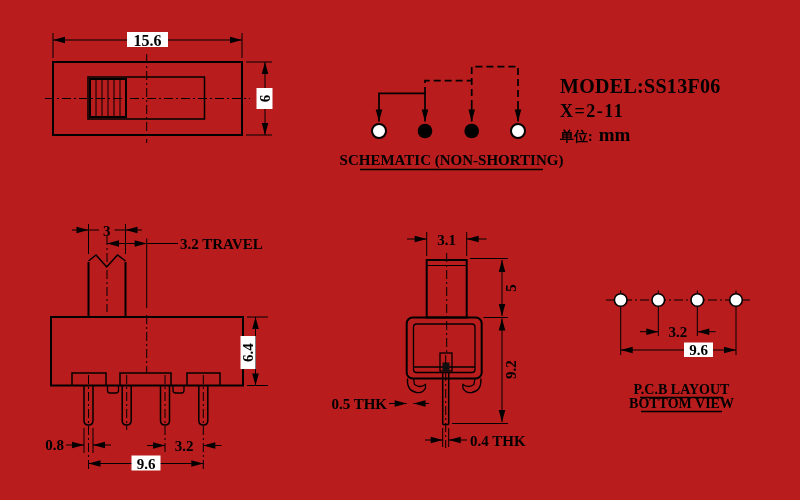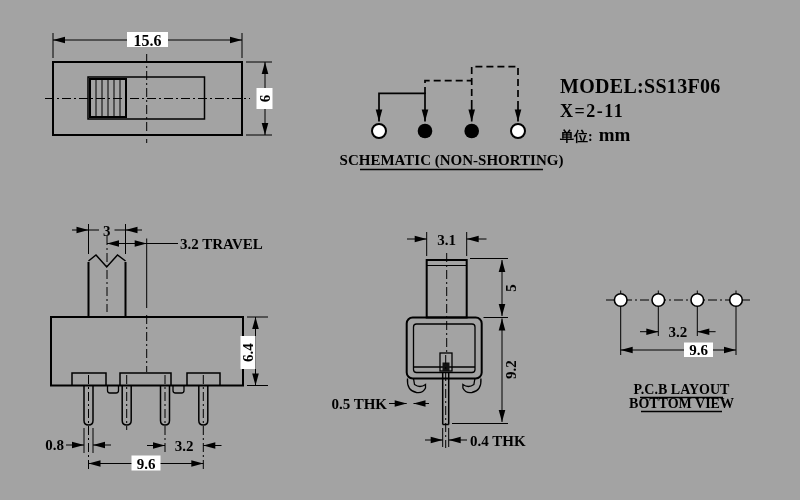--- a/index.html
+++ b/index.html
@@ -1,16 +1,16 @@
 <!DOCTYPE html>
 <html><head>
 <meta charset="utf-8">
 <style>
   html,body{margin:0;padding:0;background:#ffffff;}
-  .stage{width:800px;height:500px;position:relative;background:#a3a3a3;overflow:hidden;}
+  .stage{width:800px;height:500px;position:relative;background:#b91c1c;overflow:hidden;}
   svg{display:block;}
   .ln2{stroke:#000;stroke-width:2;fill:none;}
   .ln15{stroke:#000;stroke-width:1.5;fill:none;}
   .ln13{stroke:#000;stroke-width:1.3;fill:none;}
   .ln1{stroke:#000;stroke-width:1;fill:none;}
   .cl{stroke:#000;stroke-width:1;fill:none;stroke-dasharray:9 3 2 3;}
   .dsh{stroke:#000;stroke-width:1.7;fill:none;stroke-dasharray:7 4;}
   .sol{stroke:#000;stroke-width:1.7;fill:none;}
   .t{font-family:"Liberation Serif","DejaVu Serif",serif;font-weight:700;fill:#000;}
   .s15{font-size:15px;}

